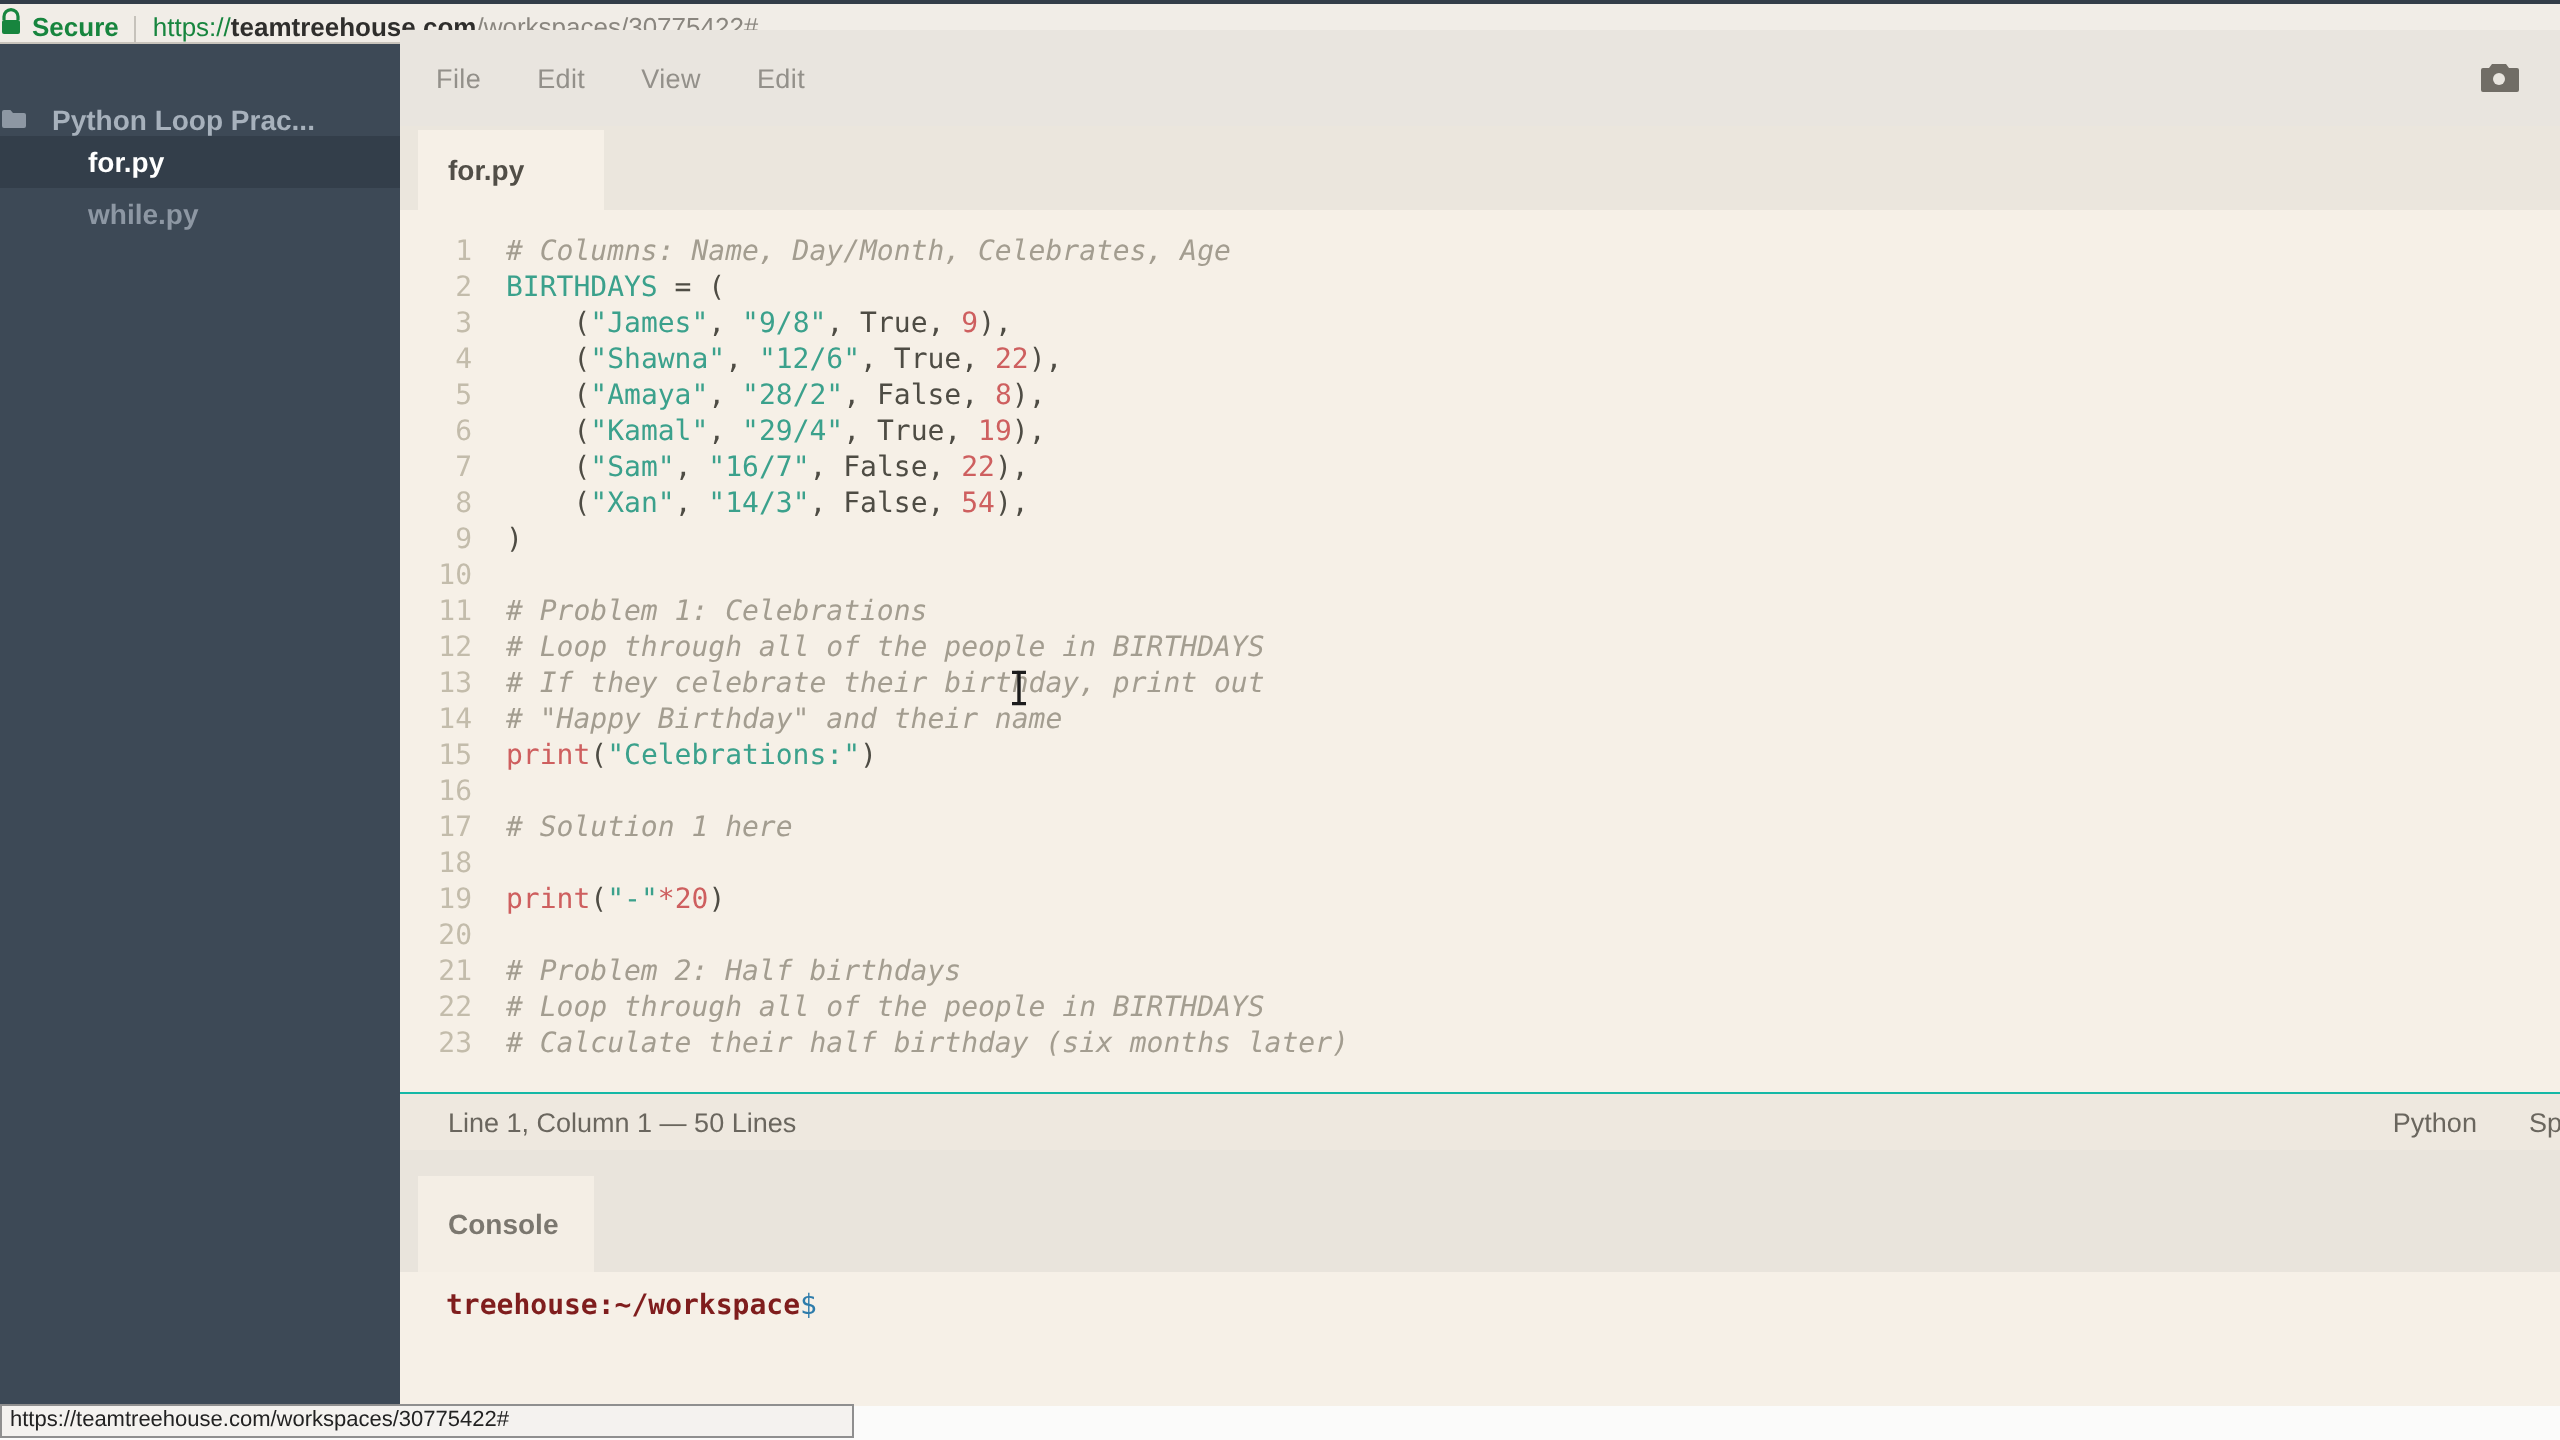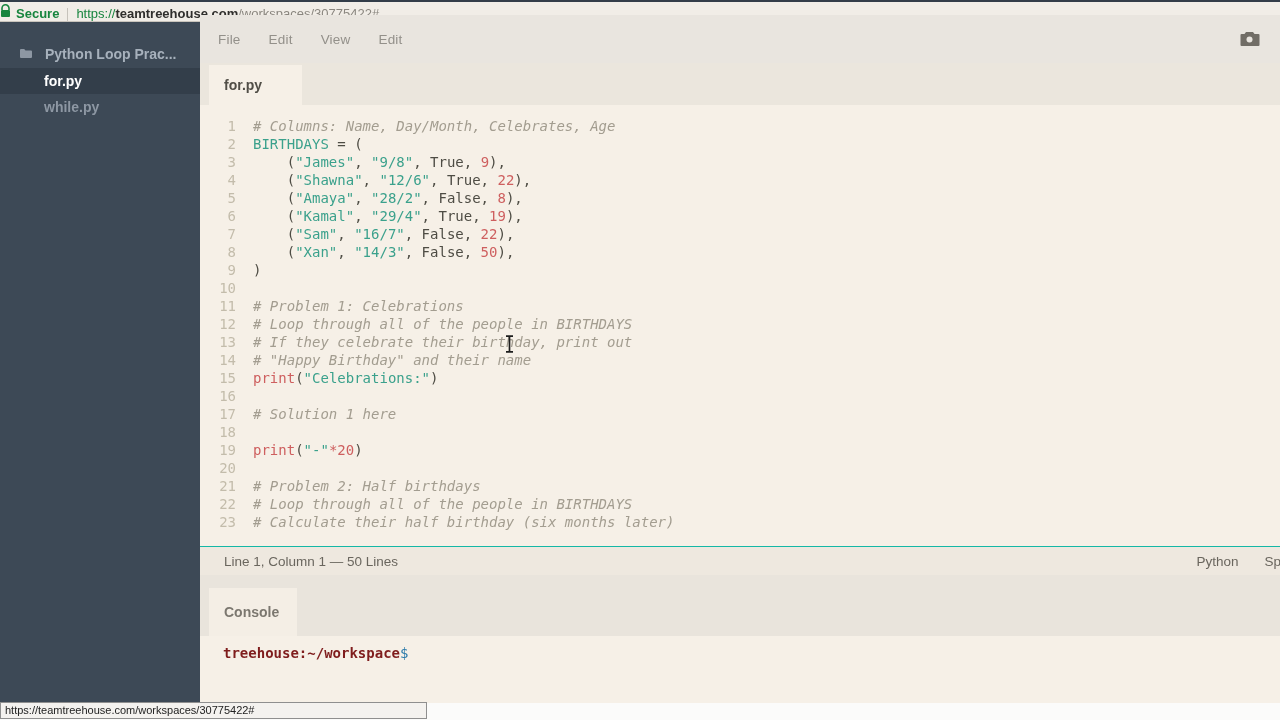--- a/index.html
+++ b/index.html
@@ -27,21 +27,21 @@
   .url-path { color:#8a867f; }
 
   
   .sidebar {
     position:absolute; left:0; top:22px; width:200px; height:688px;
     background:#3d4956;
     padding-top:18px;
     font-size:14px;
   }
   .project-row {
-    height:28px; display:flex; align-items:center; padding-left:19px;
+    height:28px; display:flex; align-items:flex-end; 
     color:#a7b1bc; font-weight:bold;
   }
   .project-name { margin-left:12px; white-space:nowrap; }
   .file-row {
     height:26px; line-height:26px; padding-left:44px;
     color:#8d97a3; font-weight:bold; cursor:default;
   }
   .file-row.selected { background:#333e4a; color:#ffffff; }
 
   
@@ -192,21 +192,21 @@
 
   <div class="editor">
     <div>
         <div class="line"><span class="ln">1</span><span class="codetext"><span class="c"># Columns: Name, Day/Month, Celebrates, Age</span></span></div>
         <div class="line"><span class="ln">2</span><span class="codetext"><span class="t">BIRTHDAYS</span><span class="d"> = (</span></span></div>
         <div class="line"><span class="ln">3</span><span class="codetext"><span class="d">    (</span><span class="t">"James"</span><span class="d">, </span><span class="t">"9/8"</span><span class="d">, True, </span><span class="r">9</span><span class="d">),</span></span></div>
         <div class="line"><span class="ln">4</span><span class="codetext"><span class="d">    (</span><span class="t">"Shawna"</span><span class="d">, </span><span class="t">"12/6"</span><span class="d">, True, </span><span class="r">22</span><span class="d">),</span></span></div>
         <div class="line"><span class="ln">5</span><span class="codetext"><span class="d">    (</span><span class="t">"Amaya"</span><span class="d">, </span><span class="t">"28/2"</span><span class="d">, False, </span><span class="r">8</span><span class="d">),</span></span></div>
         <div class="line"><span class="ln">6</span><span class="codetext"><span class="d">    (</span><span class="t">"Kamal"</span><span class="d">, </span><span class="t">"29/4"</span><span class="d">, True, </span><span class="r">19</span><span class="d">),</span></span></div>
         <div class="line"><span class="ln">7</span><span class="codetext"><span class="d">    (</span><span class="t">"Sam"</span><span class="d">, </span><span class="t">"16/7"</span><span class="d">, False, </span><span class="r">22</span><span class="d">),</span></span></div>
-        <div class="line"><span class="ln">8</span><span class="codetext"><span class="d">    (</span><span class="t">"Xan"</span><span class="d">, </span><span class="t">"14/3"</span><span class="d">, False, </span><span class="r">50</span><span class="d">),</span></span></div>
+        <div class="line"><span class="ln">8</span><span class="codetext"><span class="d">    (</span><span class="t">"Xan"</span><span class="d">, </span><span class="t">"14/3"</span><span class="d">, False, </span><span class="r">54</span><span class="d">),</span></span></div>
         <div class="line"><span class="ln">9</span><span class="codetext"><span class="d">)</span></span></div>
         <div class="line"><span class="ln">10</span><span class="codetext"></span></div>
         <div class="line"><span class="ln">11</span><span class="codetext"><span class="c"># Problem 1: Celebrations</span></span></div>
         <div class="line"><span class="ln">12</span><span class="codetext"><span class="c"># Loop through all of the people in BIRTHDAYS</span></span></div>
         <div class="line"><span class="ln">13</span><span class="codetext"><span class="c"># If they celebrate their birthday, print out</span></span></div>
         <div class="line"><span class="ln">14</span><span class="codetext"><span class="c"># "Happy Birthday" and their name</span></span></div>
         <div class="line"><span class="ln">15</span><span class="codetext"><span class="r">print</span><span class="d">(</span><span class="t">"Celebrations:"</span><span class="d">)</span></span></div>
         <div class="line"><span class="ln">16</span><span class="codetext"></span></div>
         <div class="line"><span class="ln">17</span><span class="codetext"><span class="c"># Solution 1 here</span></span></div>
         <div class="line"><span class="ln">18</span><span class="codetext"></span></div>

